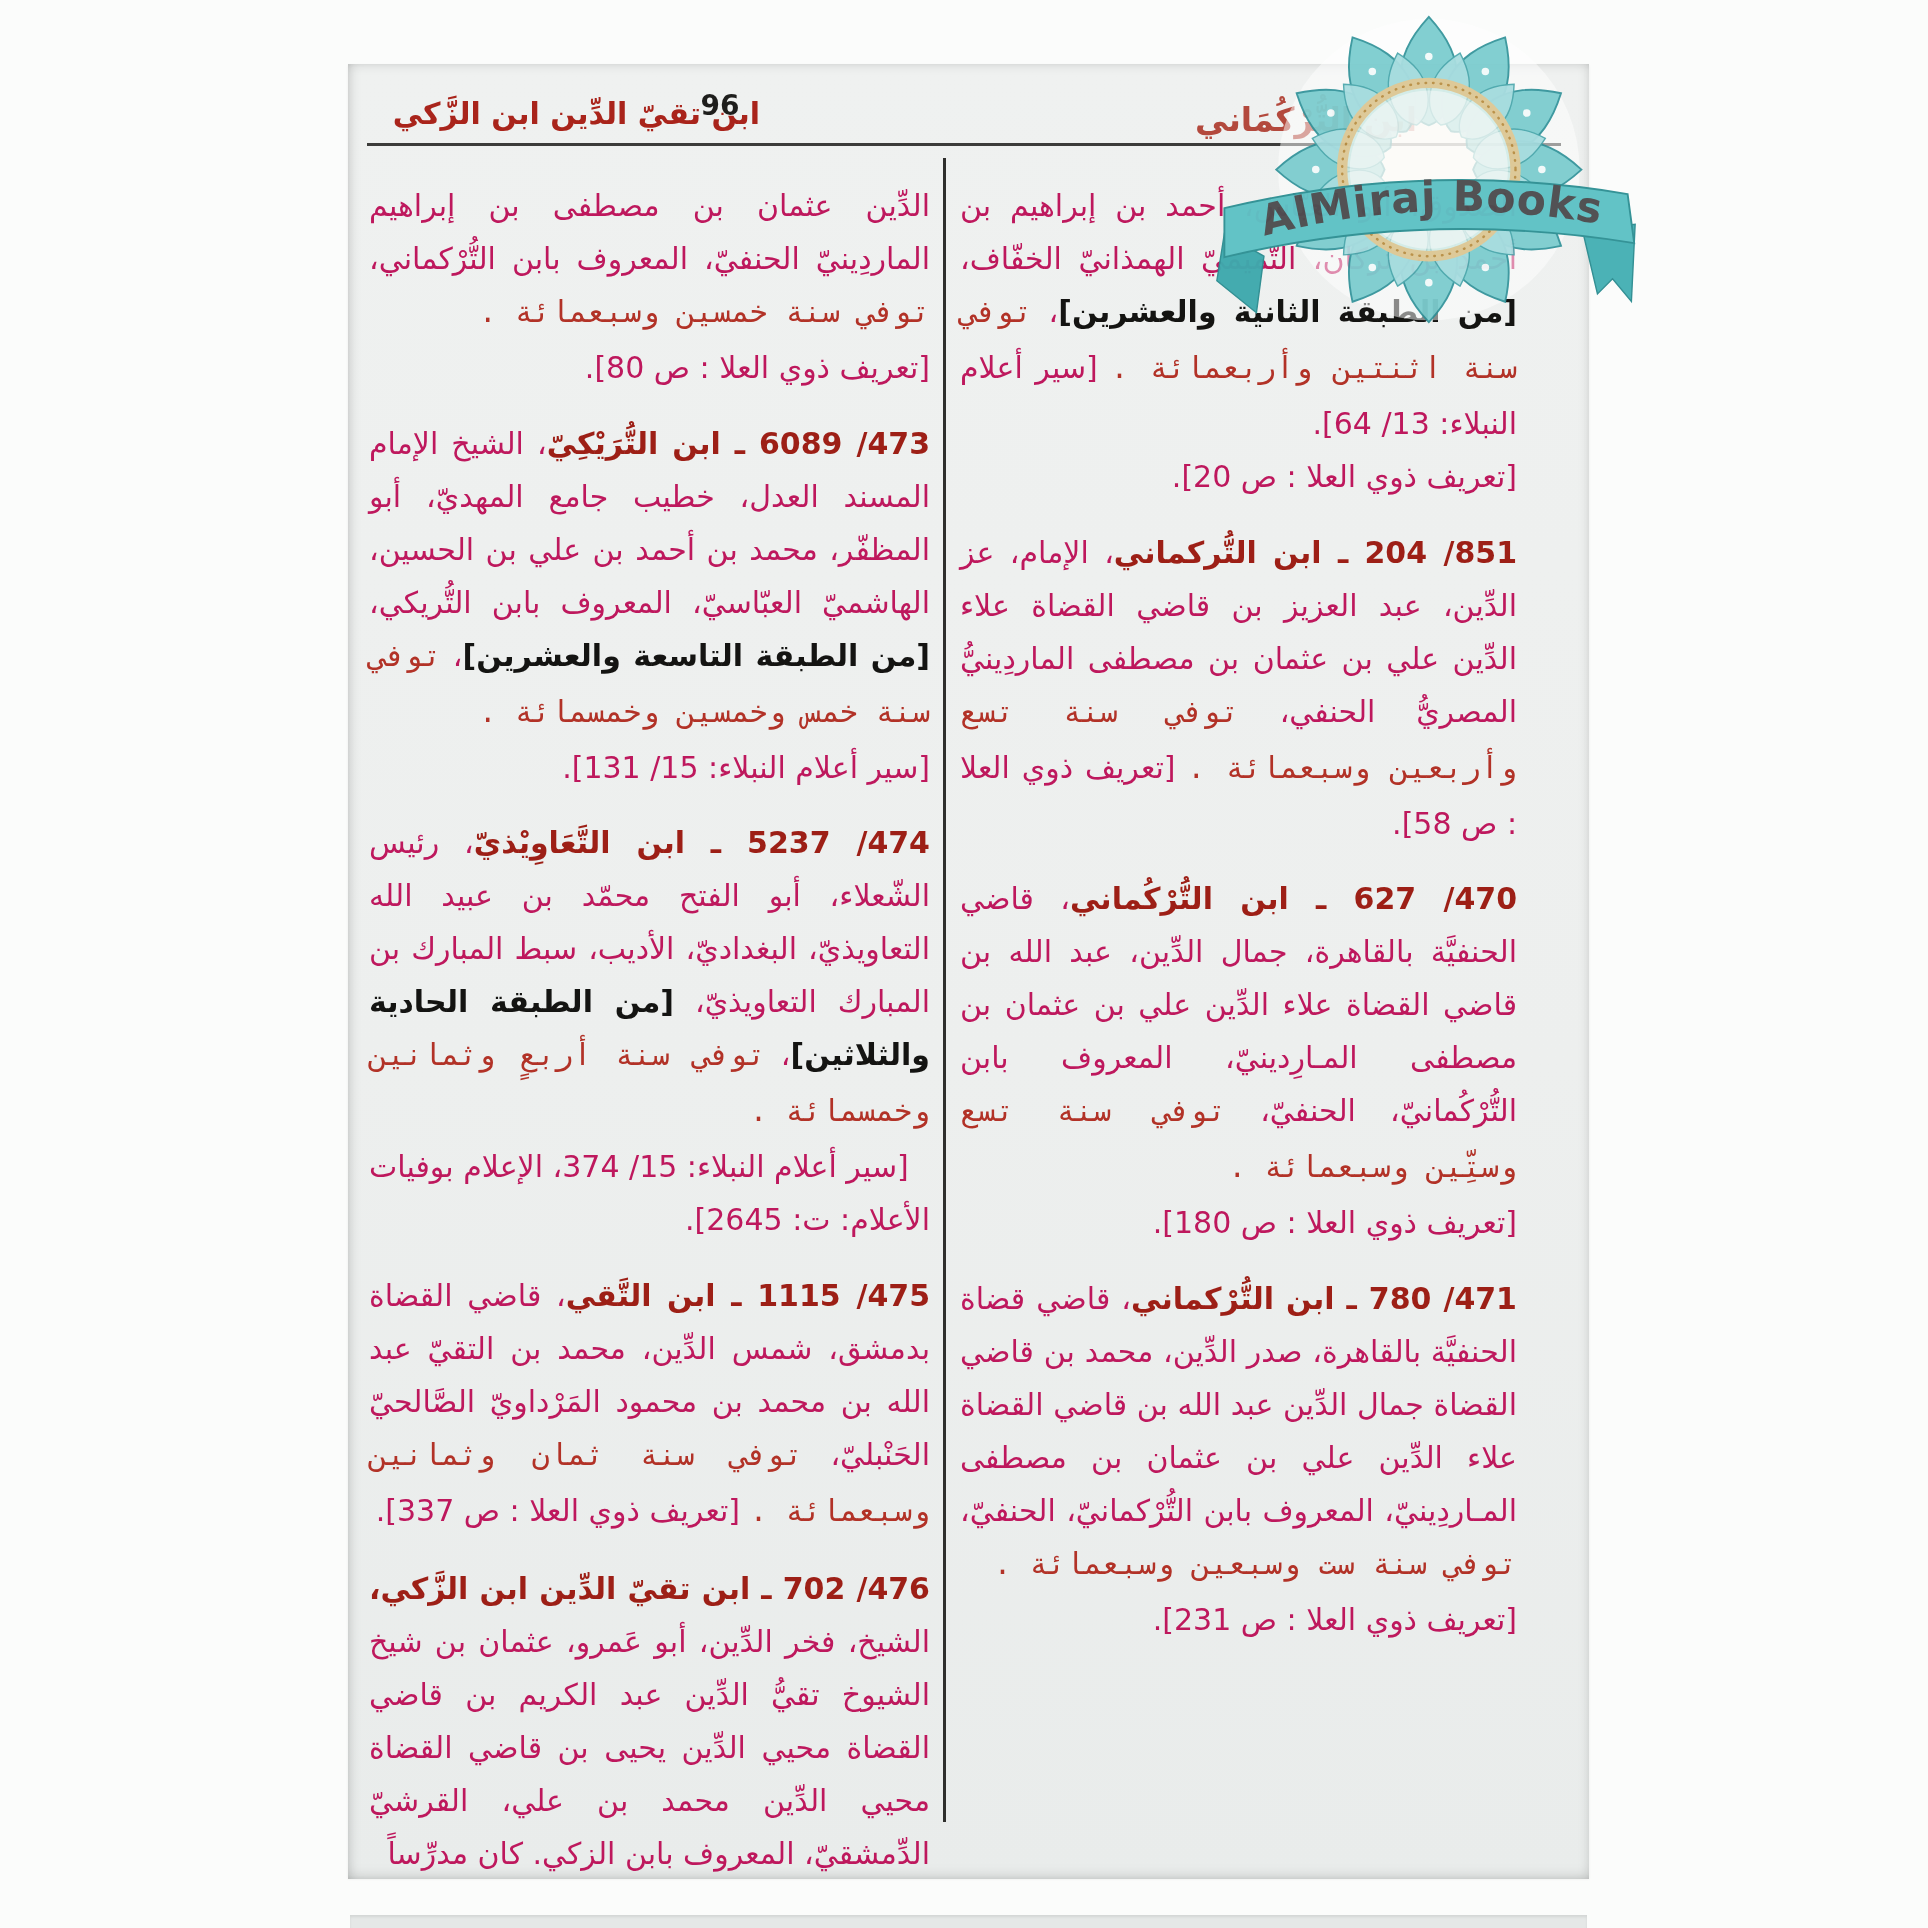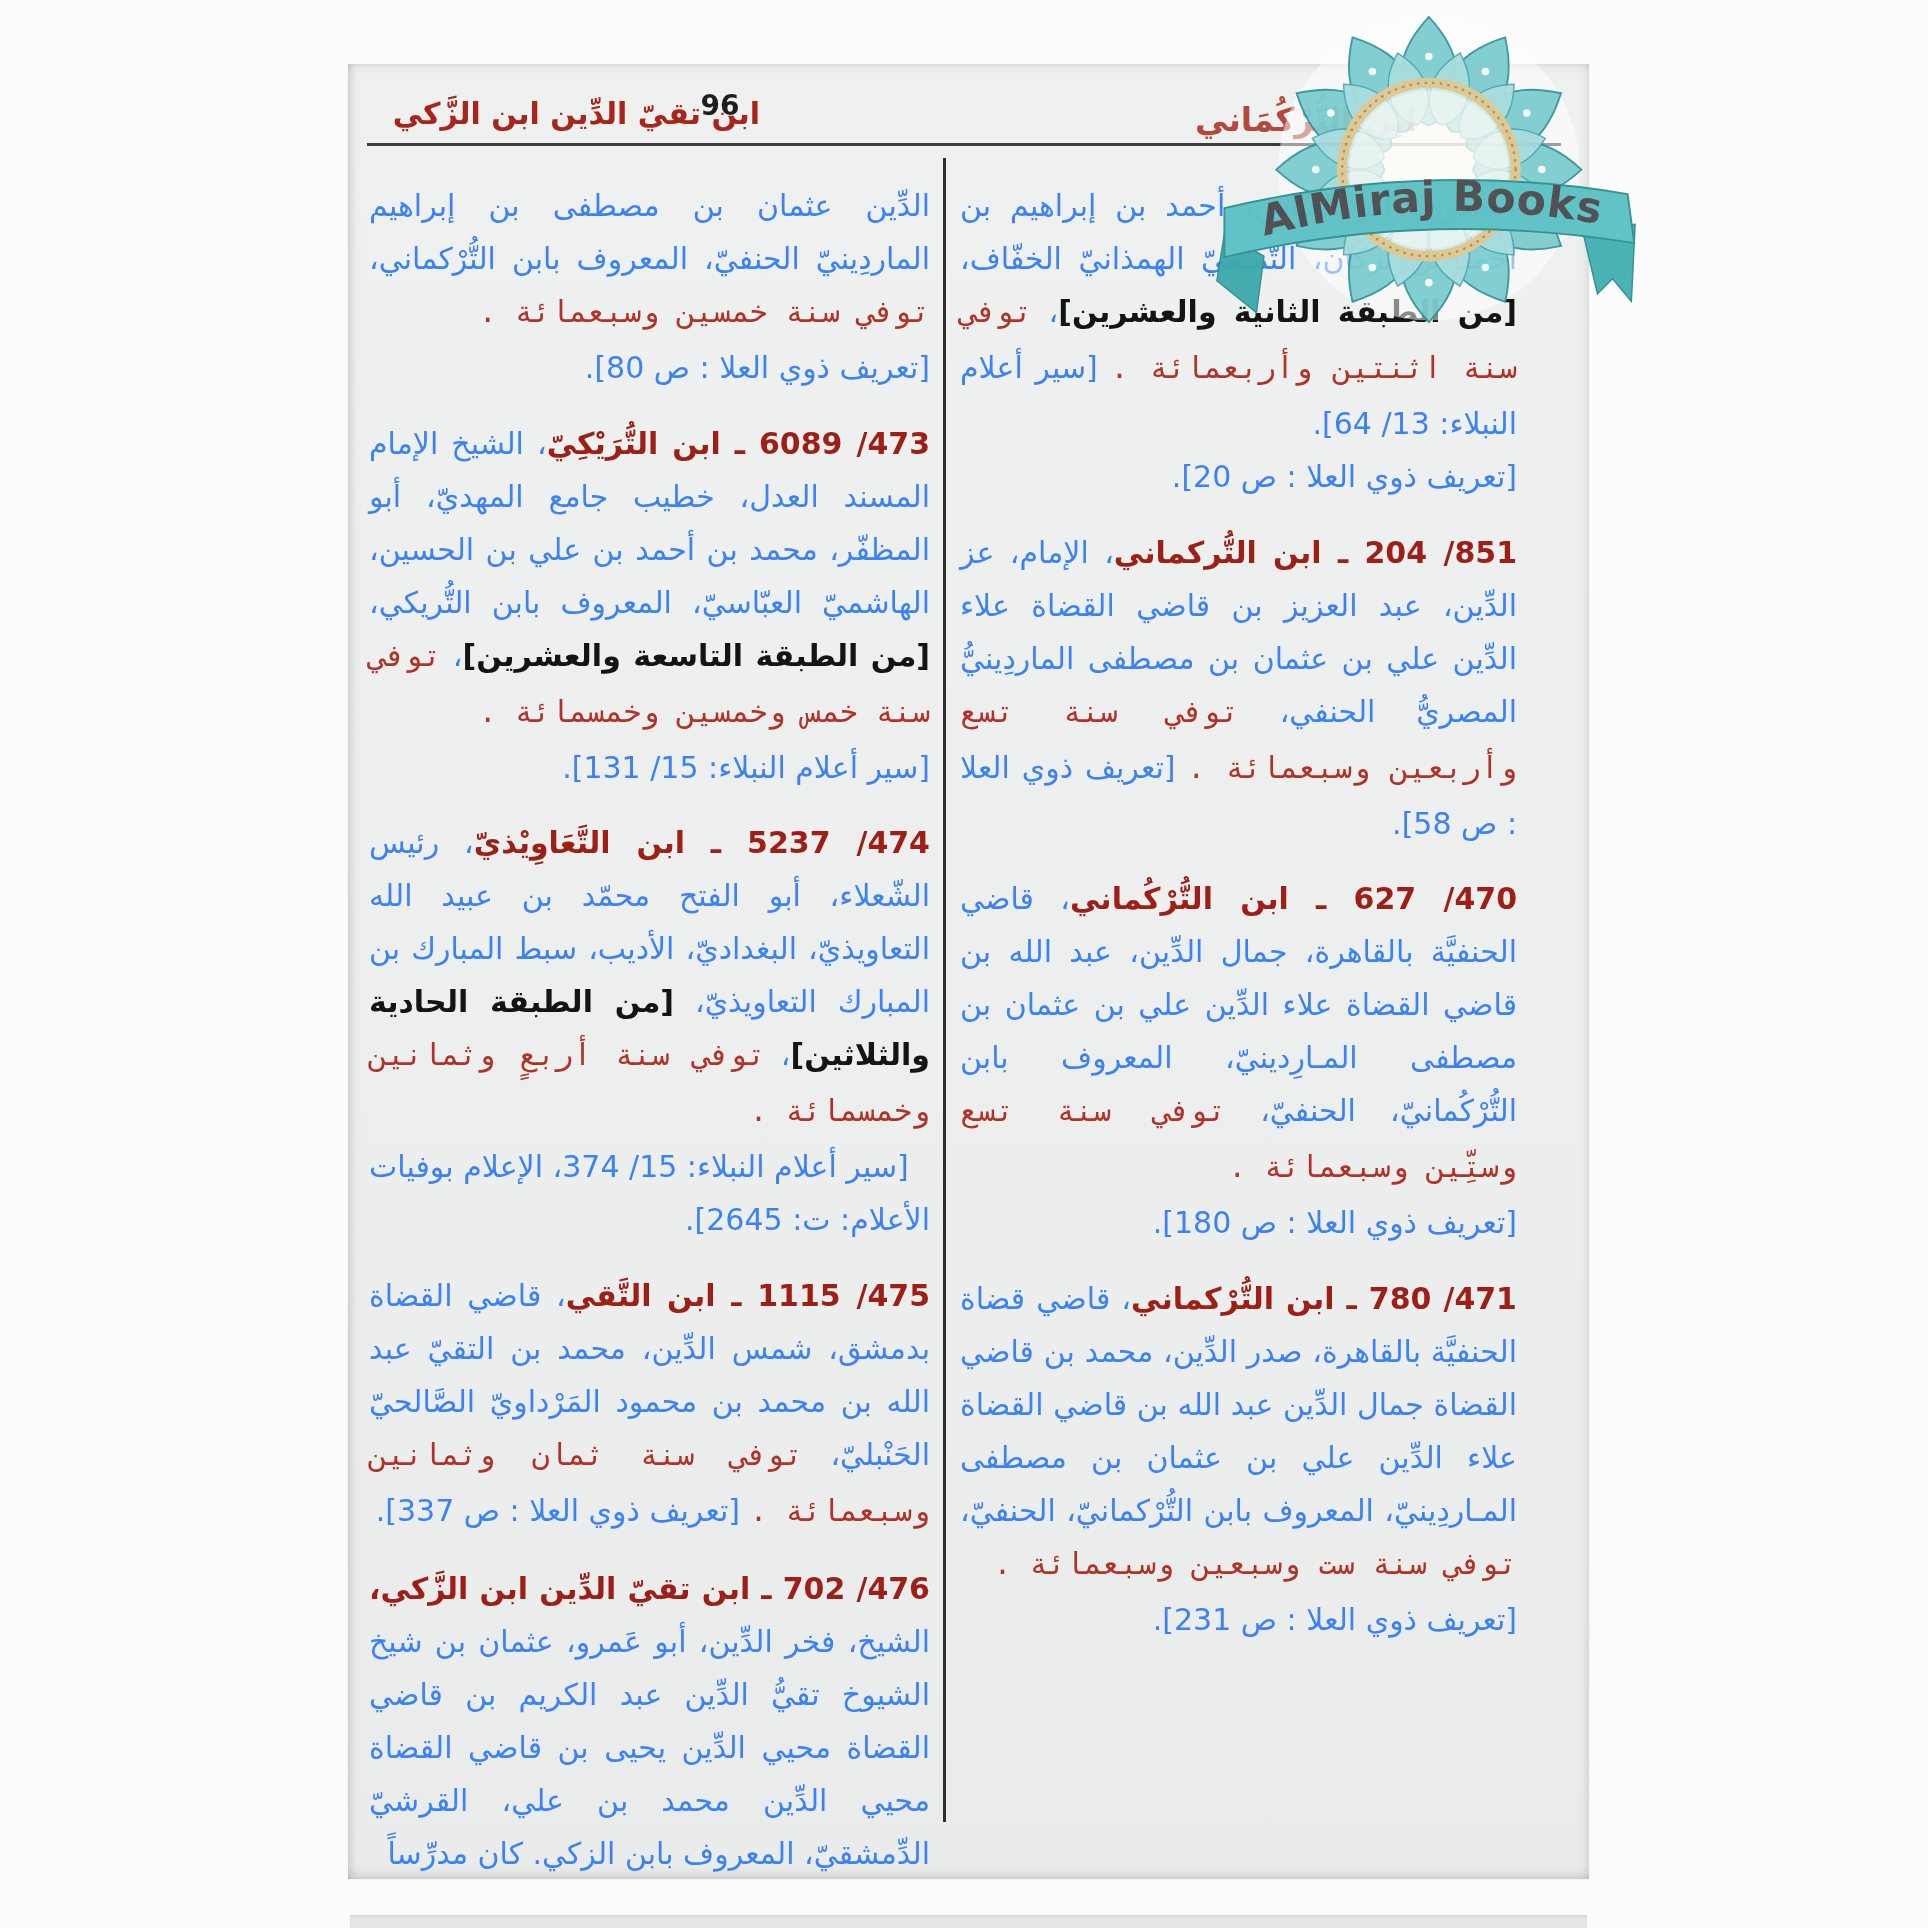--- a/index.html
+++ b/index.html
@@ -54,21 +54,21 @@
   .col{
     position:absolute;top:179px;direction:rtl;
     font-size:30px;line-height:53px;color:#201f1d;
     text-align:justify;text-align-last:start;
   }
   .col-right{left:960px;width:557px;}
   .col-left{left:369px;width:561px;}
   .col p{margin:0;padding:0;}
   .col p.entry{margin-top:22.6px;}
   .col p.cite{text-align:left;}
-  .run-p{color:#3b82f6;}
+  .run-p{color:#be185d;}
   .run-b{color:#141412;font-weight:bold;}
   .run-r{color:#b23227;font-family:Liberation Mono, monospace;}
   .run-h{color:#9d1f16;font-weight:bold;}
 
   
   .watermark{
     position:absolute;left:1213px;top:0px;width:426px;height:358px;
     z-index:30;pointer-events:none;opacity:.97;
   }
 </style>

